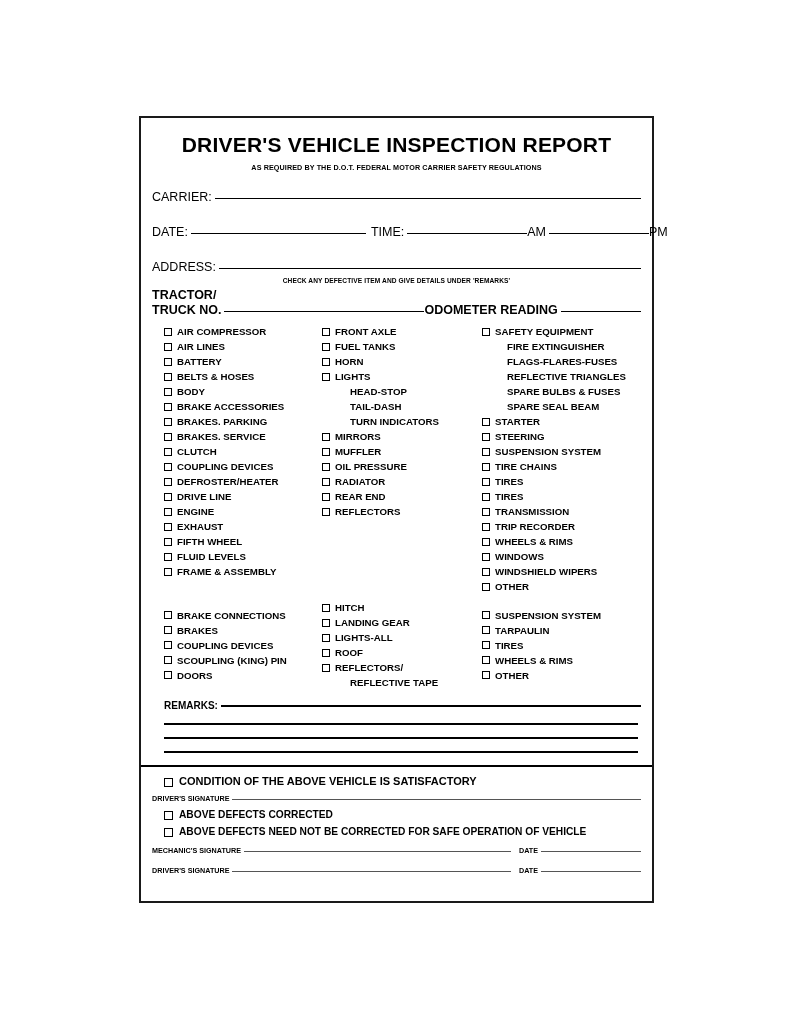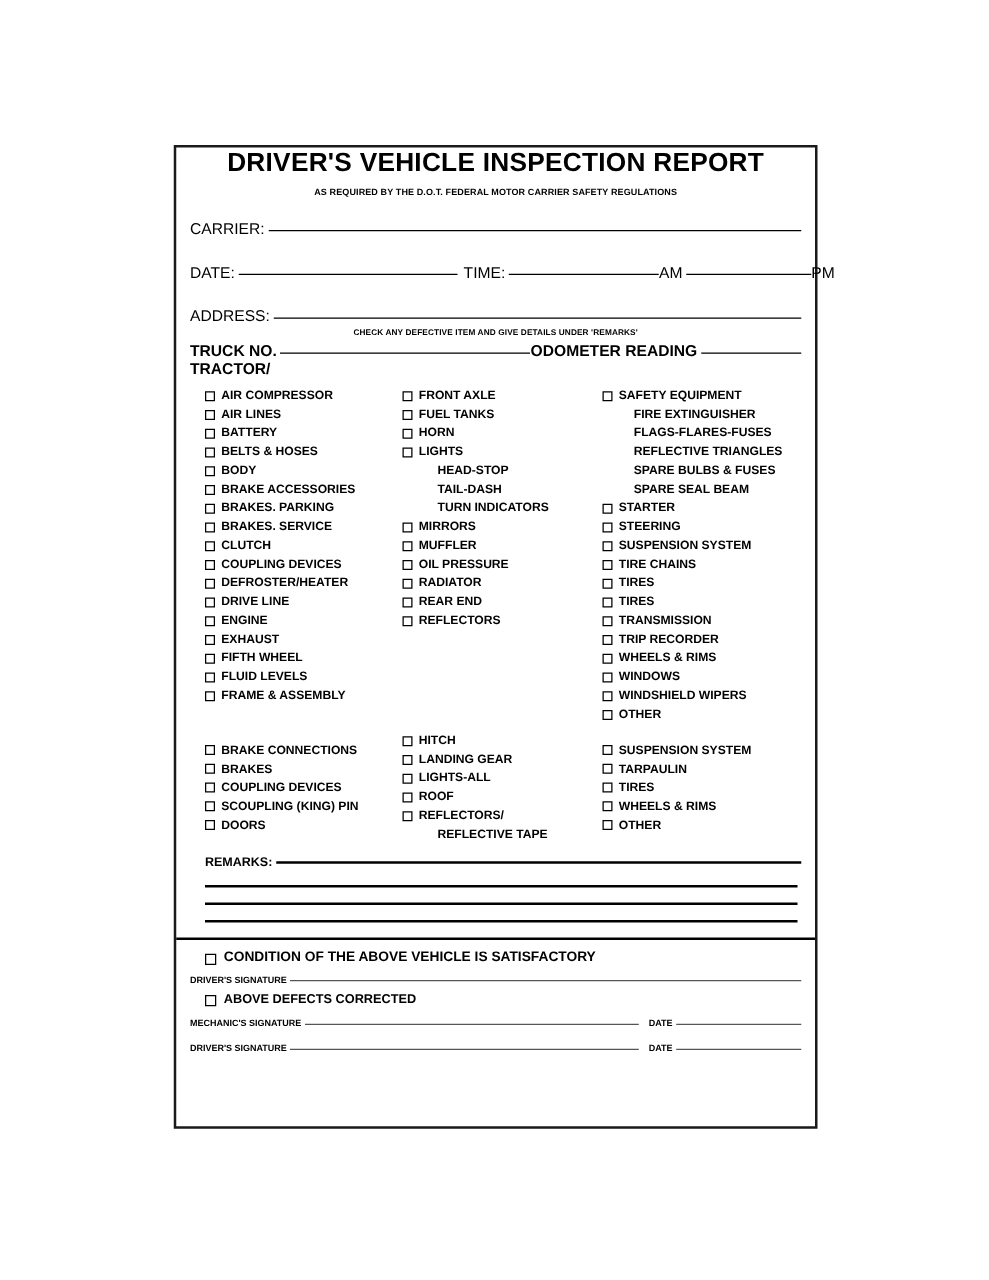--- a/index.html
+++ b/index.html
@@ -34,21 +34,21 @@
     height: 100%;
     position: relative;
   }
 
   
   .title {
     text-align: center;
     font-size: 21px;
     font-weight: bold;
     letter-spacing: 0.2px;
-    margin-top: 2px;
+    margin-top: 16px;
     line-height: 1.05;
   }
   .subtitle {
     text-align: center;
     font-size: 7.2px;
     font-weight: bold;
     margin-top: 7px;
     letter-spacing: 0.1px;
   }
 
@@ -243,27 +243,27 @@
     </div>
 
     <div class="field-row" id="address-row">
       <span class="field-label">ADDRESS:</span>
       <span class="rule"></span>
     </div>
 
     <div class="check-note">CHECK ANY DEFECTIVE ITEM AND GIVE DETAILS UNDER 'REMARKS'</div>
 
     <div id="tractor-block">
+      <div>TRACTOR/</div>
       <div id="tractor-line2">
         <span class="field-label">TRUCK NO.</span>
         <span class="rule fixed-200"></span>
         <span class="field-label">ODOMETER READING</span>
         <span class="rule"></span>
       </div>
-      <div>TRACTOR/</div>
     </div>
 
     <div class="check-columns">
 
       <div class="col-1">
         <div class="chk-item">
             <span class="box"></span>
             <span>AIR COMPRESSOR</span>
           </div>
         <div class="chk-item">
@@ -529,20 +529,24 @@
 
       <div class="sig-row">
         <span class="field-label">DRIVER'S SIGNATURE</span>
         <span class="rule"></span>
       </div>
 
       <div class="defect-row">
         <span class="box"></span>
         <span>ABOVE DEFECTS CORRECTED</span>
       </div>
+      <div class="defect-row">
+        <span class="box"></span>
+        <span>ABOVE DEFECTS NEED NOT BE CORRECTED FOR SAFE OPERATION OF VEHICLE</span>
+      </div>
 
       <div class="sig-row" id="mech-sig-row">
         <span class="field-label">MECHANIC'S SIGNATURE</span>
         <span class="rule"></span>
         <span class="field-label date-label">DATE</span>
         <span class="rule fixed-100"></span>
       </div>
 
       <div class="sig-row" id="driver-sig-row2">
         <span class="field-label">DRIVER'S SIGNATURE</span>

